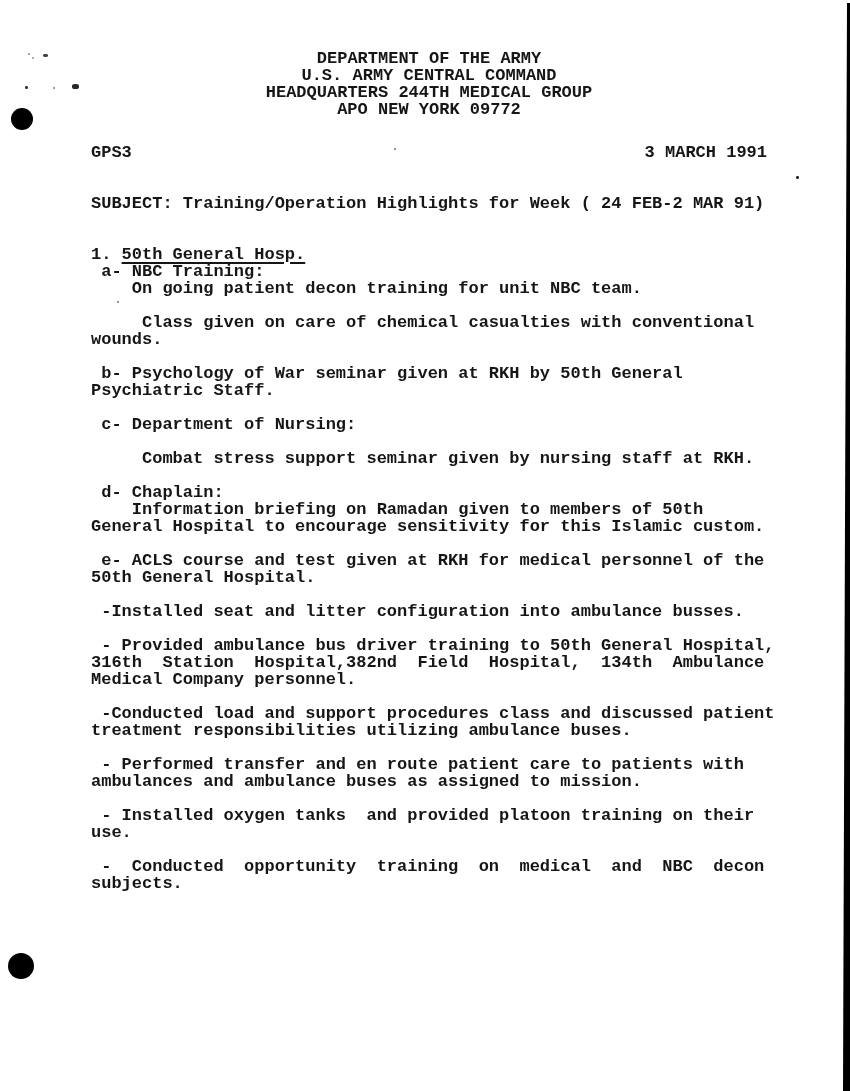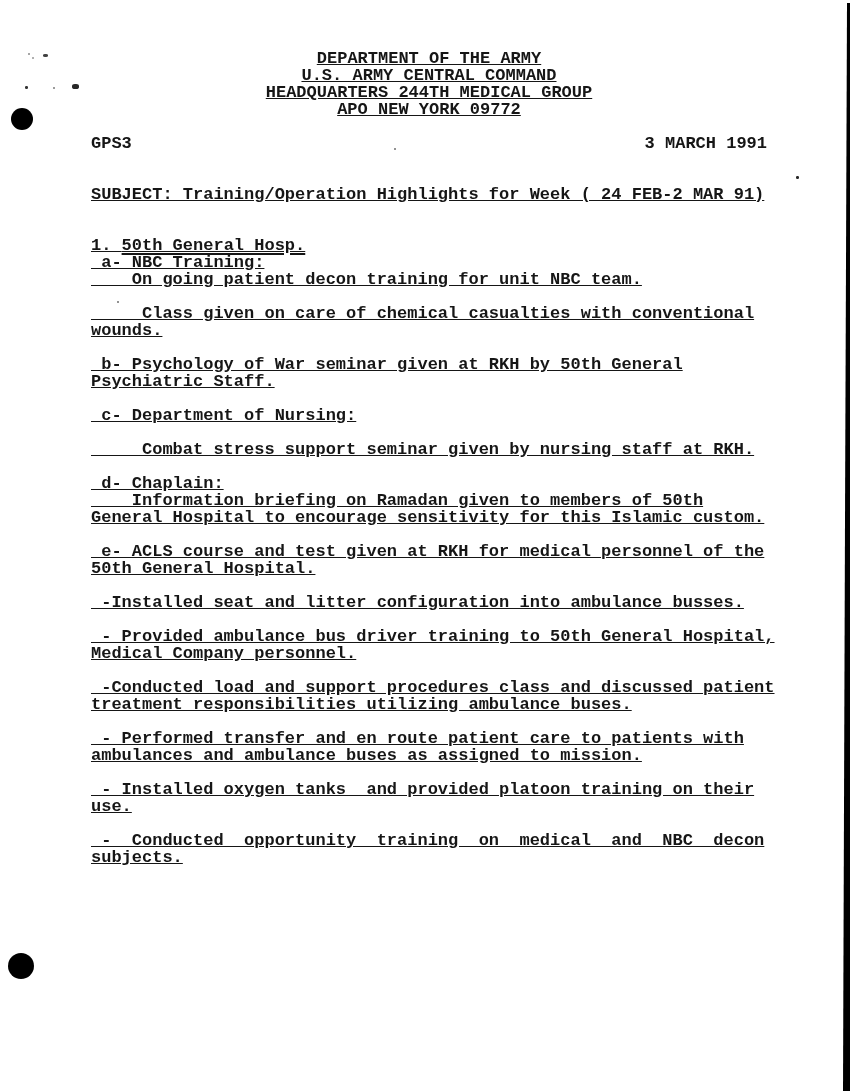--- a/index.html
+++ b/index.html
@@ -14,26 +14,26 @@
     color: #161616;
   }
   .doc {
     position: absolute;
     left: 91px;
     top: 50px;
     width: 676px;
     font-size: 17px;
     line-height: 17px;
   }
-  .line { white-space: pre; height: 17px; text-decoration: underline; }
+  .line { white-space: pre; height: 17px; }
   .hdr { text-align: center; }
   .meta-row {
     display: flex;
     justify-content: space-between;
-    margin-top: 17px;
+    margin-top: 26px;
     height: 17px;
     white-space: pre;
   }
   .ul {
     text-decoration: underline;
     text-decoration-thickness: 2px;
     text-underline-offset: 3px;
   }
   .hole {
     position: absolute;
@@ -94,20 +94,21 @@
         <div class="line"><span> d- Chaplain:</span></div>
         <div class="line"><span>    Information briefing on Ramadan given to members of 50th</span></div>
         <div class="line"><span>General Hospital to encourage sensitivity for this Islamic custom.</span></div>
         <div class="line"></div>
         <div class="line"><span> e- ACLS course and test given at RKH for medical personnel of the</span></div>
         <div class="line"><span>50th General Hospital.</span></div>
         <div class="line"></div>
         <div class="line"><span> -Installed seat and litter configuration into ambulance busses.</span></div>
         <div class="line"></div>
         <div class="line"><span> - Provided ambulance bus driver training to 50th General Hospital,</span></div>
+        <div class="line"><span>316th  Station  Hospital,382nd  Field  Hospital,  134th  Ambulance</span></div>
         <div class="line"><span>Medical Company personnel.</span></div>
         <div class="line"></div>
         <div class="line"><span> -Conducted load and support procedures class and discussed patient</span></div>
         <div class="line"><span>treatment responsibilities utilizing ambulance buses.</span></div>
         <div class="line"></div>
         <div class="line"><span> - Performed transfer and en route patient care to patients with</span></div>
         <div class="line"><span>ambulances and ambulance buses as assigned to mission.</span></div>
         <div class="line"></div>
         <div class="line"><span> - Installed oxygen tanks  and provided platoon training on their</span></div>
         <div class="line"><span>use.</span></div>

